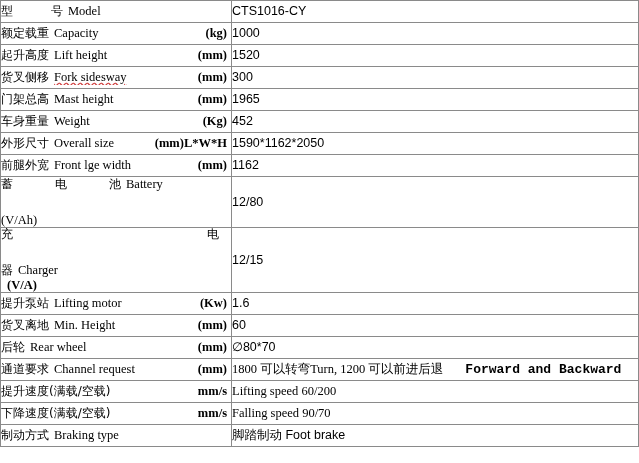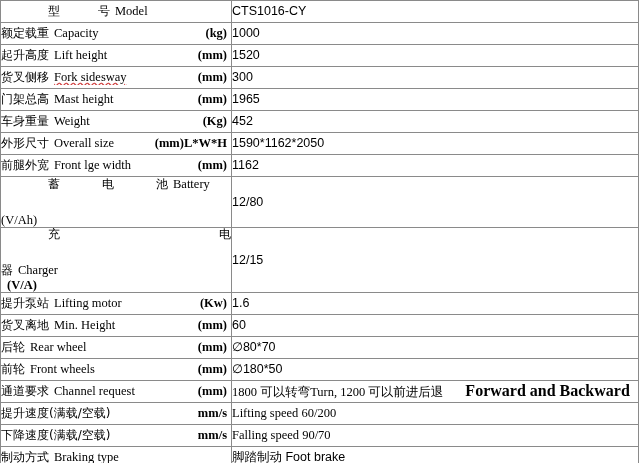--- a/index.html
+++ b/index.html
@@ -51,21 +51,20 @@
   }
   .cn {
     font-family: "DejaVu Sans", sans-serif;
     font-size: 12px;
     letter-spacing: 0px;
   }
   .cn.spread {
     display: inline-block;
     text-align: justify;
     text-align-last: justify;
-    padding-left: 47px;
   }
   .en {
     font-family: "Liberation Serif", serif;
     font-size: 12.5px;
     font-weight: normal;
     margin-left: 5px;
     white-space: nowrap;
   }
   .en.ul {
     text-decoration: underline;
@@ -85,22 +84,22 @@
     display: block;
     padding-top: 1px;
     margin-top: 20px;
   }
   .tall {
     height: 40px;
   }
   .val-extra {
     margin-left: 22px;
     font-weight: bold;
-    font-family: Liberation Serif, serif;
-    font-size: 16px;
+    font-family: Liberation Mono, monospace;
+    font-size: 13px;
     margin-top: 23px;
   }
   .val-seg {
     font-family: Liberation Serif, serif;
     text-align: center;
   }
   .val-en {
     font-family: "Liberation Serif", serif;
     font-size: 12px;
   }
@@ -279,32 +278,20 @@
           <div class="lbl-main">
             <span class="cn">后轮</span>
             <span class="en">Rear wheel</span>
           </div>
           <span class="unit">(mm)</span>
         </div>
       </td>
       <td class="c-value">∅80*70</td>
     </tr>
 
-    <tr>
-      <td class="c-label">
-        <div class="lbl-row">
-          <div class="lbl-main">
-            <span class="cn">前轮</span>
-            <span class="en">Front wheels</span>
-          </div>
-          <span class="unit">(mm)</span>
-        </div>
-      </td>
-      <td class="c-value">∅180*50</td>
-    </tr>
 
     <tr>
       <td class="c-label">
         <div class="lbl-row">
           <div class="lbl-main">
             <span class="cn">通道要求</span>
             <span class="en">Channel request</span>
           </div>
           <span class="unit">(mm)</span>
         </div>

